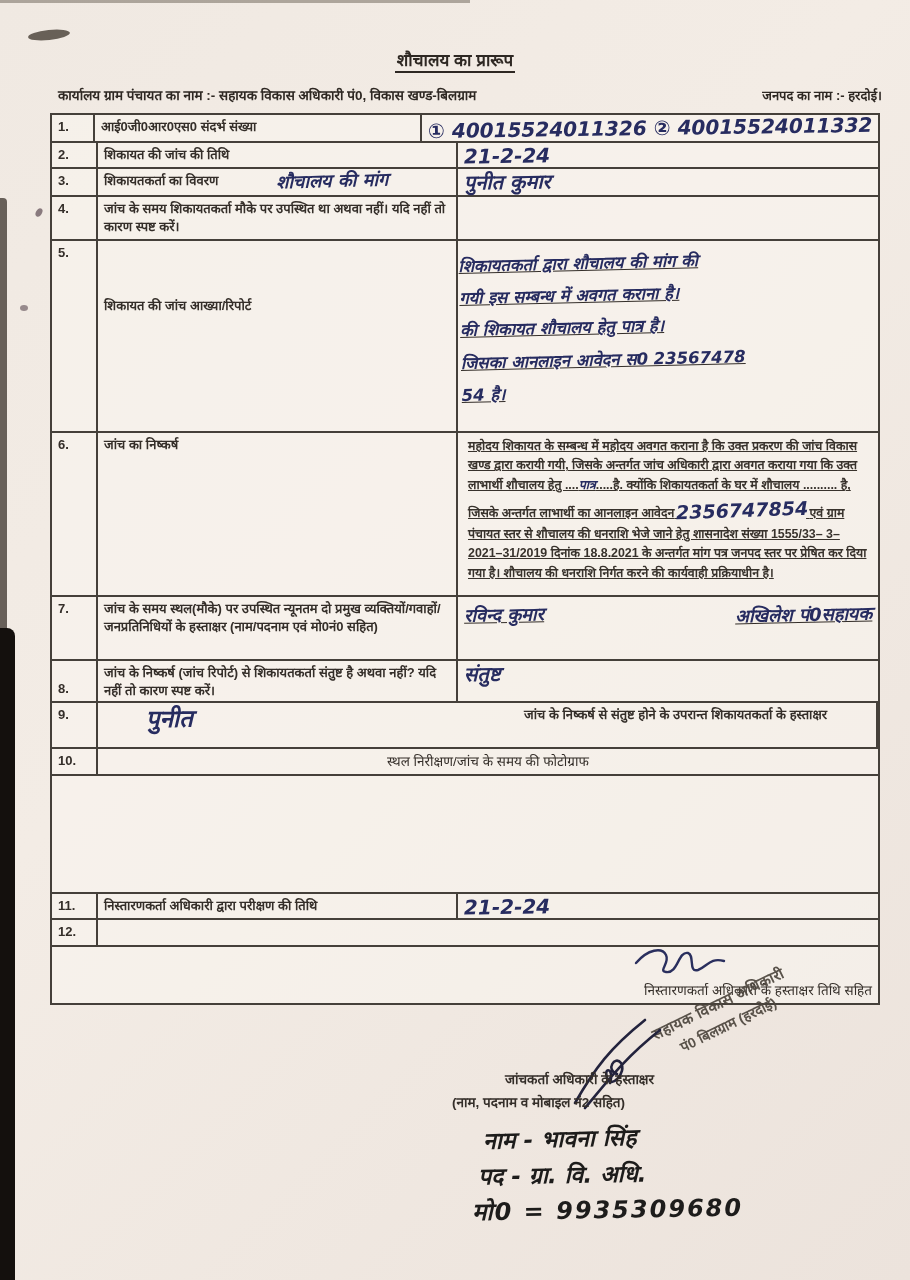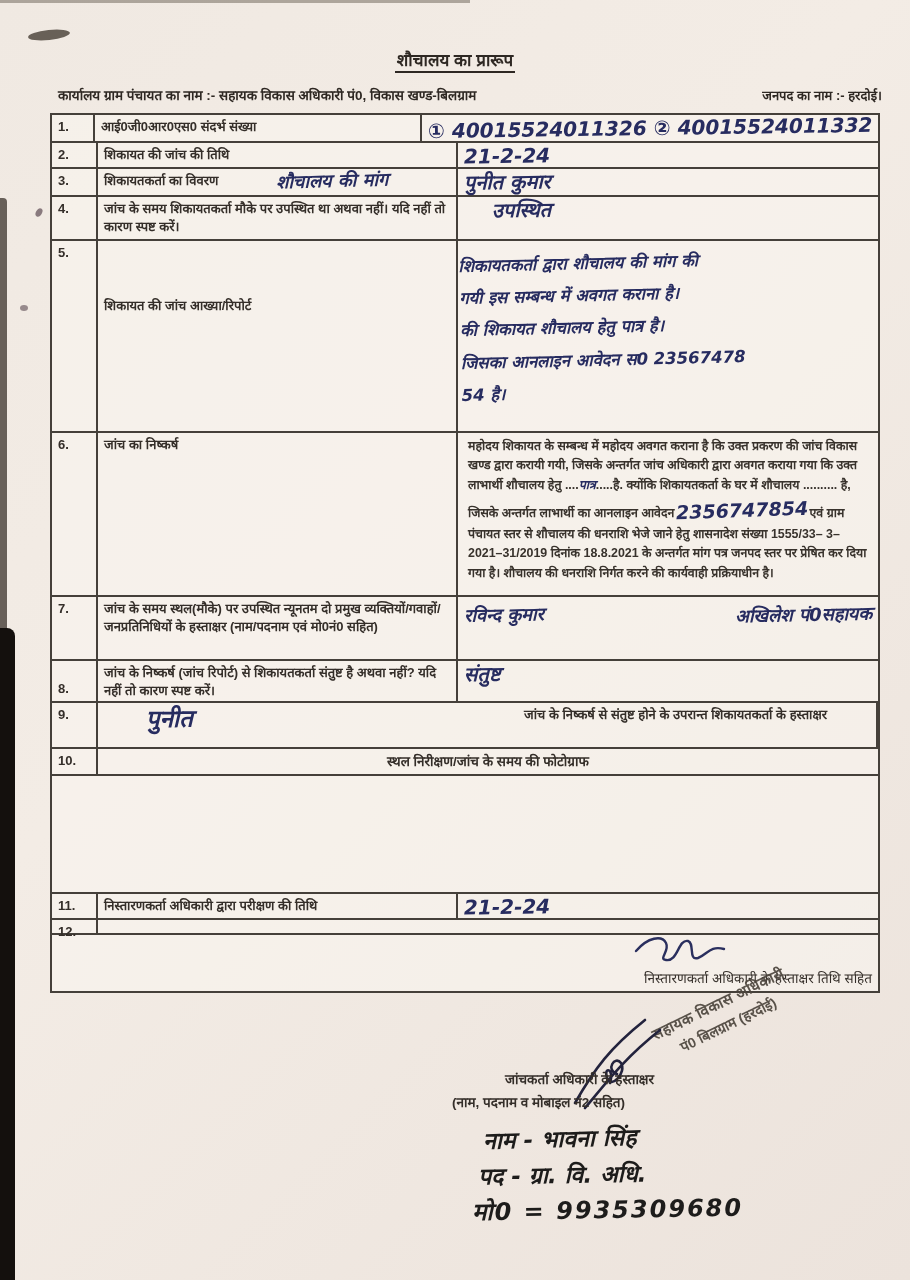--- a/index.html
+++ b/index.html
@@ -32,44 +32,44 @@
   .form-table {
     position:absolute; left:50px; top:113px; width:830px;
     border:2px solid #45403a; background:rgba(250,246,240,.55);
     box-sizing:border-box;
   }
   .row { display:flex; border-bottom:2px solid #45403a; box-sizing:border-box; }
   .row:last-child { border-bottom:none; }
   .cell { box-sizing:border-box; padding:3px 6px; font-size:13px; font-weight:600; line-height:1.35; }
   .c-num { width:46px; border-right:2px solid #45403a; font-weight:700; }
   .c-q { width:360px; border-right:2px solid #45403a; position:relative; }
-  .c-a { flex:1; position:relative; overflow:visible; }
+  .c-a { flex:1; position:relative; overflow:visible;text-decoration:underline; }
 
   .h-r1{height:28px} .h-r2{height:26px} .h-r3{height:28px} .h-r4{height:44px}
   .h-r5{height:192px} .h-r6{height:164px} .h-r7{height:64px} .h-r8{height:42px}
   .h-r9{height:46px} .h-r10{height:27px} .h-photo{height:118px} .h-r11{height:26px}
-  .h-r12{height:15px} .h-sig{height:56px}
+  .h-r12{height:27px} .h-sig{height:56px}
 
   
   .hw {
     font-family:"DejaVu Sans",sans-serif; font-style:italic; font-weight:600;
     color:#272c60; white-space:nowrap;
   }
   .hw-big { font-size:20px; transform:rotate(-.8deg); display:inline-block; margin-top:-3px; }
   .hw-med { font-size:18px; transform:rotate(-1.2deg); display:inline-block; }
   .hw-note { position:absolute; left:178px; top:0px; font-size:18px; transform:rotate(-1.5deg); }
   .hw-lines { margin:2px 0 0 -4px; transform:rotate(-1.4deg); }
   .hw-lines div { font-size:16.5px; line-height:1.95; font-family:"DejaVu Sans",sans-serif; font-style:italic; font-weight:600; color:#272c60; white-space:nowrap; }
   .hw-inline { font-family:"DejaVu Sans",sans-serif; font-style:italic; font-weight:700; color:#272c60; }
   .hw-overlay-num { font-size:19px; display:inline-block; transform:rotate(-2deg); margin:0 -2px; }
   .hw-black { color:#1d1c1b; }
 
   .typed { font-size:12.4px; line-height:1.55; font-weight:600; color:#38322c; padding:4px 8px 0 10px; text-align:left; }
 
-  .photo-title { flex:1; text-align:center; font-size:13.5px; font-weight:700; padding-top:4px;border-radius:6px; }
+  .photo-title { flex:1; text-align:center; font-size:13.5px; font-weight:400; padding-top:4px;border-radius:6px; }
 
   .sig-row { display:block; position:relative; }
   .sig-label { position:absolute; right:6px; bottom:4px; font-size:13.5px; font-weight:400; }
   .sig-scrawl { position:absolute; right:150px; bottom:22px; }
 
   .stamp-block {
     position:absolute; left:598px; top:1000px; width:300px; height:120px;
     transform:rotate(-26deg); transform-origin:40% 60%;
     text-align:center; color:#4d463e; font-weight:700; opacity:.92;
   }
@@ -128,23 +128,20 @@
         <span class="hw hw-note">शौचालय की मांग</span>
       </div>
       <div class="cell c-a">
         <span class="hw hw-big">पुनीत कुमार</span>
       </div>
     </div>
 
     <div class="row h-r4">
       <div class="cell c-num">4.</div>
       <div class="cell c-q">जांच के समय शिकायतकर्ता मौके पर उपस्थित था अथवा नहीं। यदि नहीं तो कारण स्पष्ट करें।</div>
-      <div class="cell c-a">
-        <span class="hw hw-big" style="margin-left:28px">उपस्थित</span>
-      </div>
     </div>
 
     <div class="row h-r5">
       <div class="cell c-num">5.</div>
       <div class="cell c-q">
         <div style="margin-top:53px">शिकायत की जांच आख्या/रिपोर्ट</div>
       </div>
       <div class="cell c-a">
         <div class="hw-lines">
           <div>शिकायतकर्ता द्वारा शौचालय की मांग की</div>

